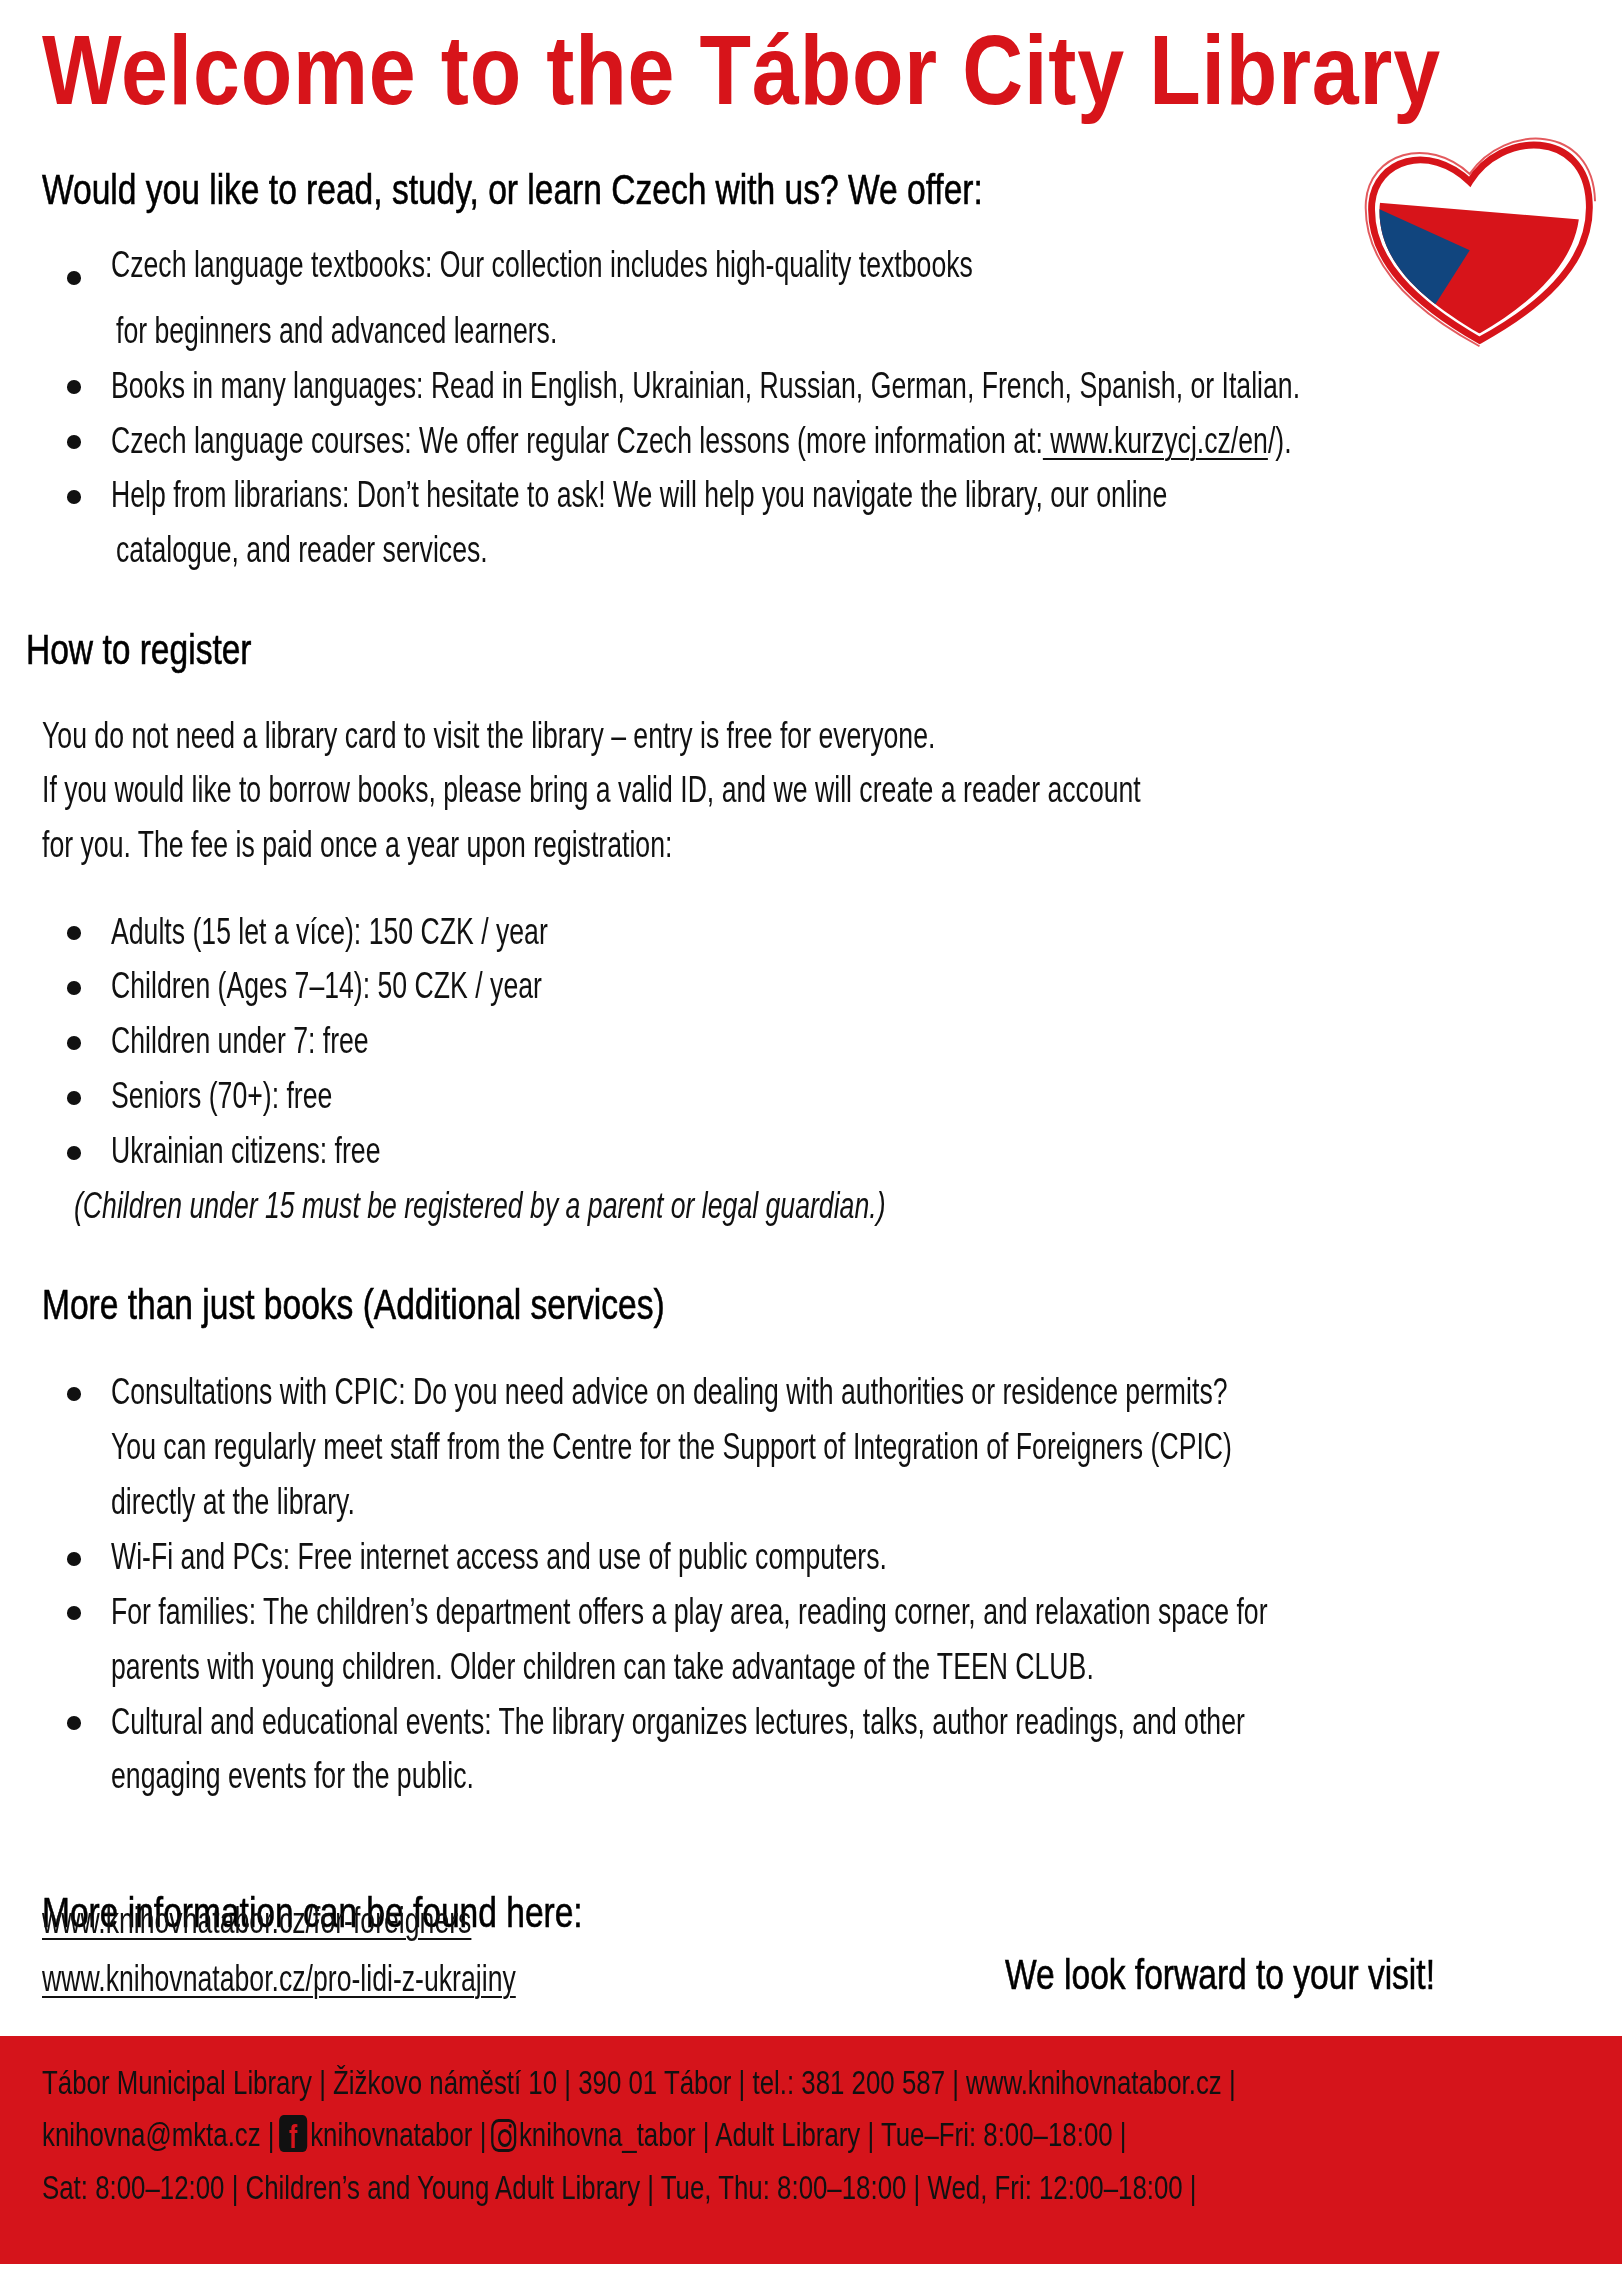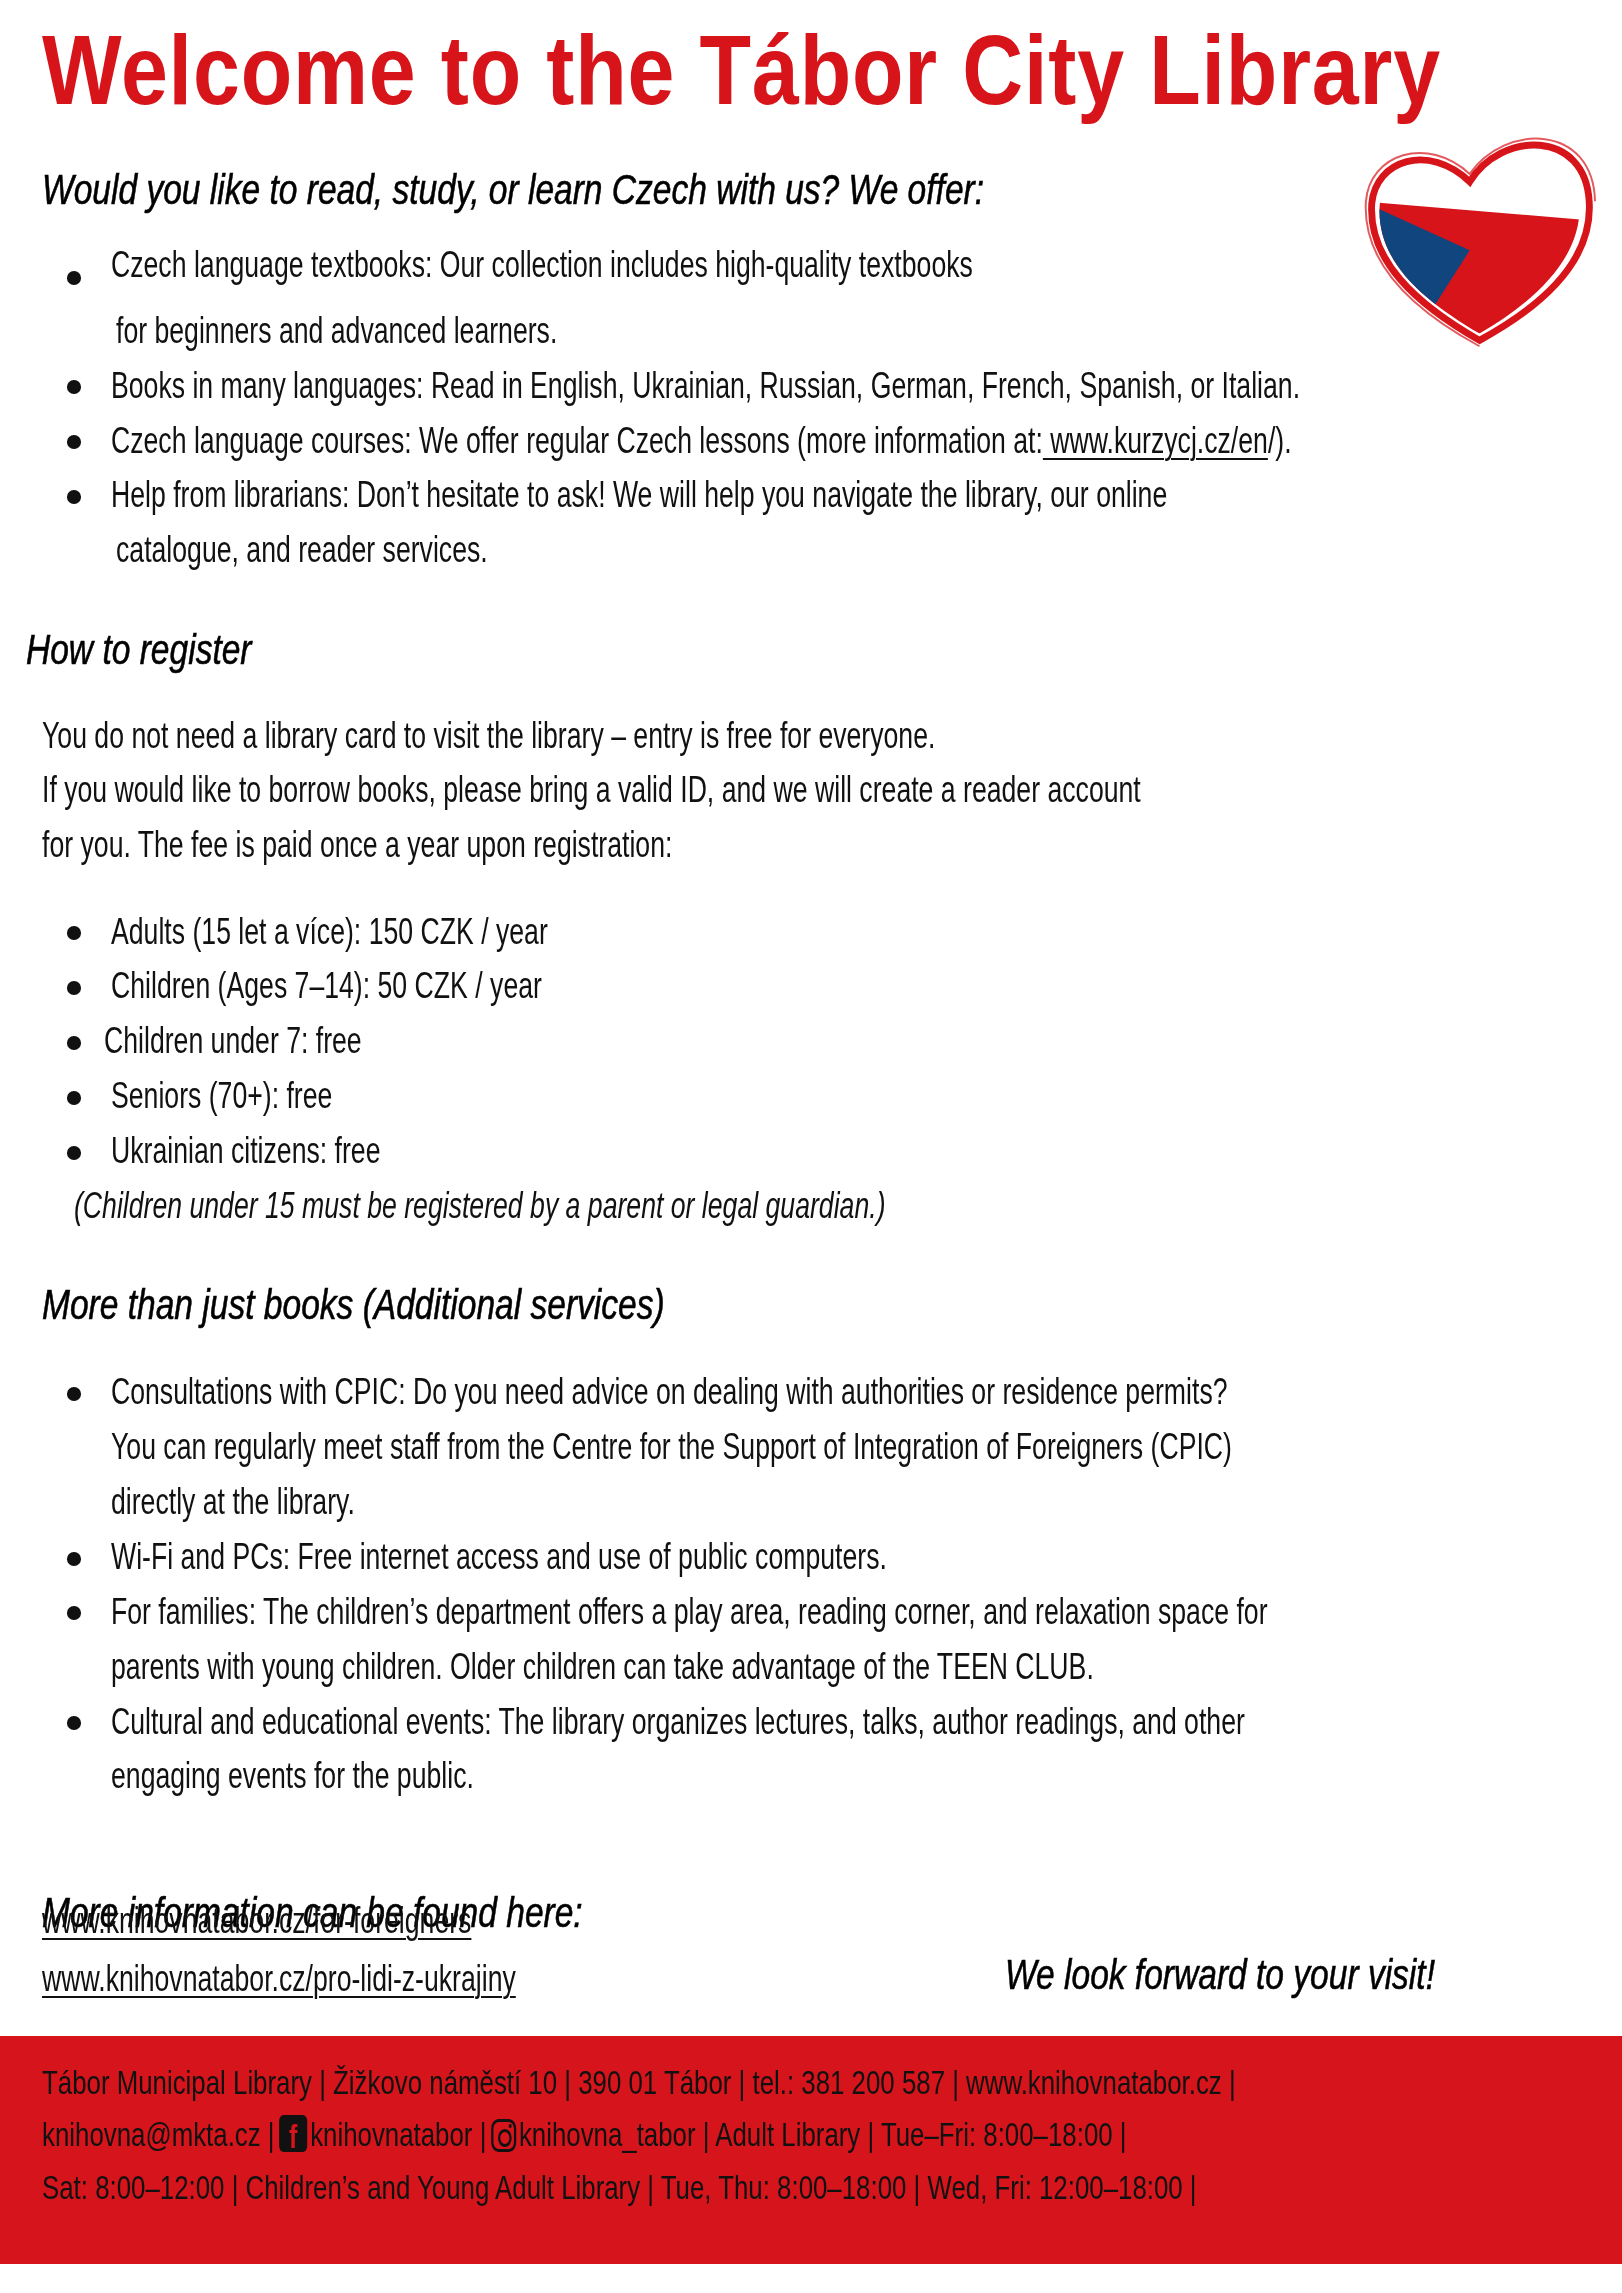--- a/index.html
+++ b/index.html
@@ -2,21 +2,21 @@
 <html><head>
 <meta charset="utf-8">
 <style>
   html, body { margin:0; padding:0; background:#ffffff; }
   body { width:1622px; height:2294px; position:relative; overflow:hidden;
          font-family:"Liberation Sans", sans-serif; color:#111; }
   .abs { position:absolute; white-space:nowrap; }
   .cond { display:inline-block; transform-origin:0 50%; }
   .title { left:42px; top:13.7px; font-size:98px; font-weight:700; color:#d7141a; letter-spacing:1px; }
   .title .cond { transform:scaleX(0.86); }
-  .h2 { font-size:43px; font-weight:400; color:#000;font-style:italic; -webkit-text-stroke:0.6px #000; }
+  .h2 { font-size:43px; font-weight:400; color:#000; -webkit-text-stroke:0.6px #000; }
   .h2 .cond { transform:scaleX(0.78); }
   .body-txt { font-size:37px; color:#111; }
   .body-txt .cond { transform:scaleX(0.72); }
   .bullet { position:absolute; left:67px; width:13.7px; height:13.7px; border-radius:50%; background:#111; }
   .ital { font-style:italic; }
   a.link { color:#111; text-decoration:underline; text-underline-offset:4.9px; text-decoration-thickness:2px; }
   .heart { position:absolute; left:1362px; top:123px; width:235px; height:235px; }
   .footer { position:absolute; left:0; top:2036px; width:1622px; height:228px; background:#d5141b; }
   .foot-line { position:absolute; left:42px; font-size:34px; color:#111; white-space:nowrap; }
   .foot-line .cond { transform:scaleX(0.76); }
@@ -72,21 +72,21 @@
 <div class="abs body-txt" style="left:42px; top:715px;"><span class="cond">You do not need a library card to visit the library – entry is free for everyone.</span></div>
 <div class="abs body-txt" style="left:42px; top:769px;"><span class="cond">If you would like to borrow books, please bring a valid ID, and we will create a reader account</span></div>
 <div class="abs body-txt" style="left:42px; top:824px;"><span class="cond">for you. The fee is paid once a year upon registration:</span></div>
 
 <div>
   <span class="bullet" style="top:926px;"></span>
   <div class="abs body-txt" style="left:111px; top:911px;"><span class="cond">Adults (15 let a více): 150 CZK / year</span></div>
   <span class="bullet" style="top:981px;"></span>
   <div class="abs body-txt" style="left:111px; top:965px;"><span class="cond">Children (Ages 7–14): 50 CZK / year</span></div>
   <span class="bullet" style="top:1036px;"></span>
-  <div class="abs body-txt" style="left:104px; top:1020px;"><span class="cond">Children under 7: free</span></div>
+  <div class="abs body-txt" style="left:111px; top:1020px;"><span class="cond">Children under 7: free</span></div>
   <span class="bullet" style="top:1091px;"></span>
   <div class="abs body-txt" style="left:111px; top:1075px;"><span class="cond">Seniors (70+): free</span></div>
   <span class="bullet" style="top:1146px;"></span>
   <div class="abs body-txt" style="left:111px; top:1130px;"><span class="cond">Ukrainian citizens: free</span></div>
   <div class="abs body-txt ital" style="left:74px; top:1185px;"><span class="cond">(Children under 15 must be registered by a parent or legal guardian.)</span></div>
 </div>
 
 <div class="abs h2" style="left:42px; top:1280px;"><span class="cond">More than just books (Additional services)</span></div>
 <div>
   <span class="bullet" style="top:1387px;"></span>

